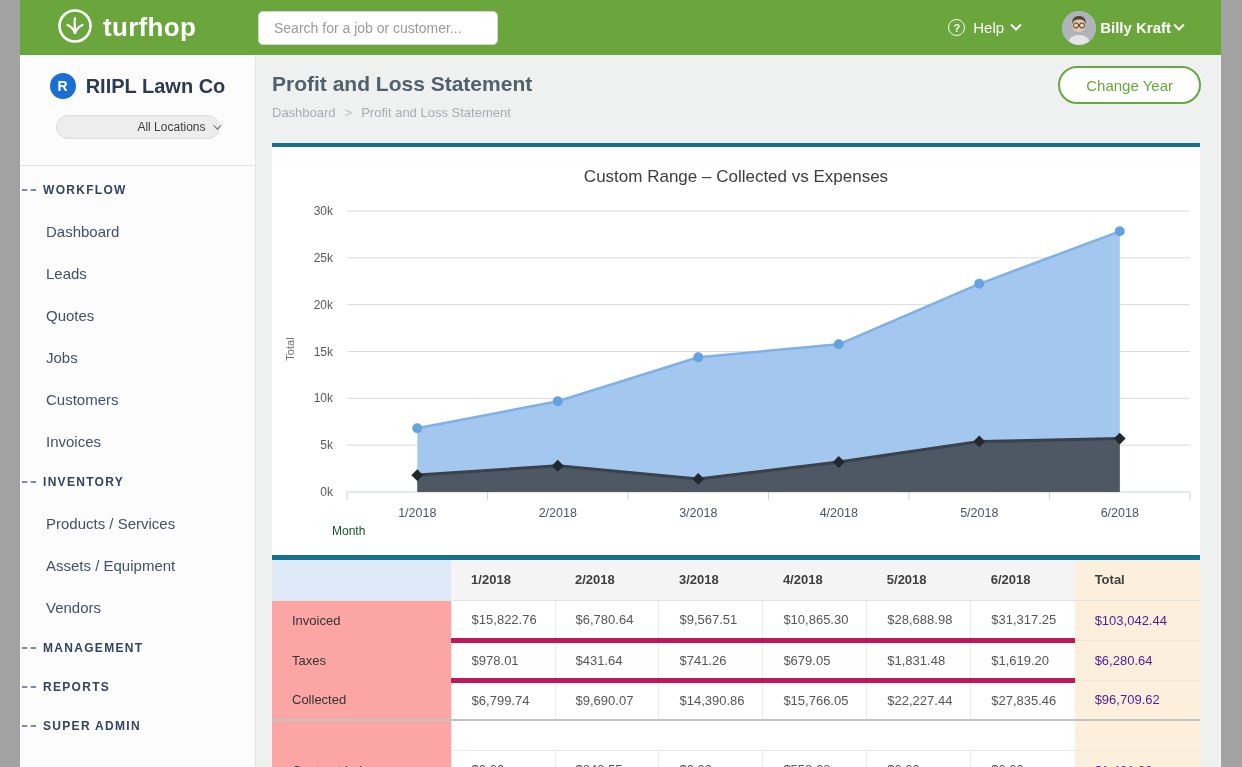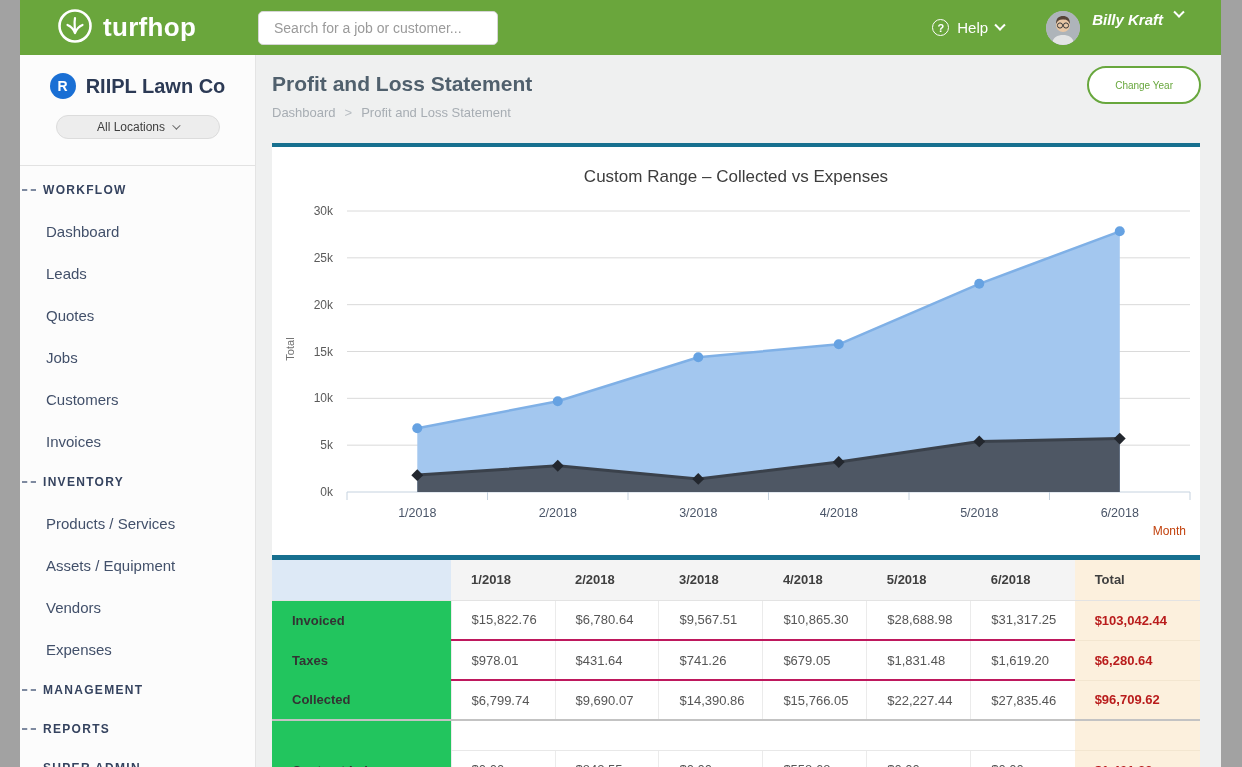--- a/index.html
+++ b/index.html
@@ -17,80 +17,80 @@
     border:1px solid #d5d5d5;border-radius:5px;padding:0 15px;font-size:14px;color:#444;
     font-family:"Liberation Sans",sans-serif;outline:none;}
   .search-input::placeholder{color:#9a9a9a;}
   .top-right{position:absolute;right:38px;top:0;height:55px;display:flex;align-items:center;}
   .help-group{display:flex;align-items:center;gap:8px;cursor:pointer;margin-right:42px;}
   .help-icon{width:17px;height:17px;border:1.5px solid #fff;border-radius:50%;
     display:flex;align-items:center;justify-content:center;color:#fff;font-size:11px;font-weight:700;}
   .top-label{color:#fff;font-size:15px;}
   .chev{width:8px;height:8px;border-right:2px solid #fff;border-bottom:2px solid #fff;
     transform:rotate(45deg) translate(-2px,-2px);display:inline-block;}
-  .user-group{display:flex;align-items:flex-start;gap:12px;cursor:pointer;font-style:italic;}
+  .user-group{display:flex;align-items:center;gap:4px;cursor:pointer;}
   .avatar{width:34px;height:34px;border-radius:50%;overflow:hidden;background:#b6bcc1;flex:0 0 auto;}
   .user-name{color:#fff;font-size:15px;font-weight:600;}
 
   
   .sidebar{position:absolute;left:0;top:55px;width:236px;bottom:0;background:#fcfcfc;
     border-right:1px solid #e4e4e4;}
   .company-row{display:flex;align-items:center;justify-content:center;gap:10px;padding-top:18px;}
   .company-badge{width:26px;height:26px;border-radius:50%;background:#1a6fd4;color:#fff;
     font-size:14px;font-weight:700;display:flex;align-items:center;justify-content:center;}
   .company-name{font-size:20px;font-weight:600;color:#2c3a55;}
   .location-pill{margin:16px auto 0;width:164px;height:24px;border-radius:12px;background:#ededed;
-    border:1px solid #dcdcdc;display:flex;align-items:center;justify-content:center;gap:7px;
+    border:1px solid #dcdcdc;display:flex;align-items:center;justify-content:flex-end;gap:7px;
     font-size:12px;color:#3e3e3e;cursor:pointer;}
   .pill-chev{width:6px;height:6px;border-right:1.5px solid #666;border-bottom:1.5px solid #666;
     transform:rotate(45deg) translateY(-2px);}
   .sidebar-divider{margin-top:26px;border-bottom:1px solid #e2e2e2;}
   .menu{padding-top:4px;}
   .menu-section{height:40px;display:flex;align-items:center;padding-left:2px;cursor:pointer;}
   .menu-section.small{height:39px;}
   .dash-icon{width:14px;border-top:2px dashed #7e8aa0;margin-right:7px;}
   .section-label{font-size:12px;font-weight:700;letter-spacing:1.3px;color:#35435f;text-align:right;}
   .menu-item{height:42px;display:flex;align-items:center;padding-left:26px;font-size:15px;
     color:#42506a;cursor:pointer;}
 
   
   .page-title{position:absolute;left:252px;top:72px;font-size:21px;font-weight:700;color:#50606d;}
   .breadcrumb{position:absolute;left:252px;top:105px;font-size:13px;color:#a7adb3;
     display:flex;gap:9px;align-items:center;}
   .crumb-link{cursor:pointer;}
   .crumb-sep{color:#b8bec3;}
   .change-year{position:absolute;right:20px;top:66px;height:38px;padding:0 26px;border-radius:19px;
-    background:#fff;border:2px solid #68a73d;color:#68a73d;font-size:10px;
+    background:#fff;border:2px solid #68a73d;color:#68a73d;font-size:15px;
     display:flex;align-items:center;cursor:pointer;font-family:"Liberation Sans",sans-serif;}
 
   
   .chart-card{position:absolute;left:252px;top:143px;width:928px;height:472px;background:#fff;
     border-top:4px solid #17708f;}
   .chart-title{position:absolute;left:0;right:0;top:20px;text-align:center;font-size:17px;color:#3d3d3d;}
   .chart-ylabel{position:absolute;left:-12px;top:196px;width:60px;text-align:center;font-size:11px;color:#707070;
     transform:rotate(-90deg);}
-  .chart-xlabel{position:absolute;left:71px;width:843px;top:377px;text-align:right;font-size:12px;color:#c2410c;}
+  .chart-xlabel{position:absolute;left:60px;width:843px;top:377px;text-align:left;font-size:12px;color:#14532d;}
   .chart-svg{position:absolute;left:0;top:0;}
   .chart-svg text.ytick{font-family:"Liberation Sans",sans-serif;font-size:12px;fill:#5a5a5a;}
   .chart-svg text.xtick{font-family:"Liberation Sans",sans-serif;font-size:12.5px;fill:#4a5568;}
 
   
   .table-card{position:absolute;left:252px;top:555px;width:928px;height:260px;background:#fff;
     border-top:5px solid #17708f;}
   table.pl{width:100%;border-collapse:collapse;table-layout:fixed;font-size:13px;}
   table.pl th,table.pl td{height:40px;padding:0 6px 0 20px;text-align:left;vertical-align:middle;}
   .col-label{width:19.3%;}
   .col-month{width:11.2%;}
   .col-total{width:13.5%;}
   tr.head th{background:#f4f4f4;color:#3f3f3f;font-weight:700;border-bottom:1px solid #e3e3e3;}
   tr.head th.lbl{background:#dde9f6;}
   tr.head th.tot{background:#fcf0dd;}
-  td.lbl{background:#22c55e;color:#333;font-weight:700;padding-left:18px;margin-left:36px;}
-  td.val{background:#fff;color:#565656;border-left:1px solid #ebebeb;border-bottom:2px solid #be185d;}
-  td.tot{background:#fcf0dd;color:#b91c1c;font-weight:700;border-bottom:1px solid #f3e6d0;}
+  td.lbl{background:#fca5a5;color:#333;font-weight:400;padding-left:18px;margin-left:36px;}
+  td.val{background:#fff;color:#565656;border-left:1px solid #ebebeb;border-bottom:5px solid #be185d;}
+  td.tot{background:#fcf0dd;color:#4c1d95;font-weight:400;border-bottom:1px solid #f3e6d0;}
   tr.last-summary td{border-bottom:2px solid #c3c3c3;}
   tr.spacer td{height:30px;}
   tr.spacer td.mid{background:#fff;border-left:1px solid #ebebeb;border-bottom:1px solid #e8e8e8;}
 </style>
 </head>
 <body>
 
 <div class="app">
 
   <div class="topbar">
@@ -158,21 +158,20 @@
       <div class="menu-item">Customers</div>
       <div class="menu-item">Invoices</div>
 
       <div class="menu-section">
         <span class="dash-icon"></span>
         <span class="section-label">INVENTORY</span>
       </div>
       <div class="menu-item">Products / Services</div>
       <div class="menu-item">Assets / Equipment</div>
       <div class="menu-item">Vendors</div>
-      <div class="menu-item">Expenses</div>
 
       <div class="menu-section small">
         <span class="dash-icon"></span>
         <span class="section-label">MANAGEMENT</span>
       </div>
       <div class="menu-section small">
         <span class="dash-icon"></span>
         <span class="section-label">REPORTS</span>
       </div>
       <div class="menu-section small">

